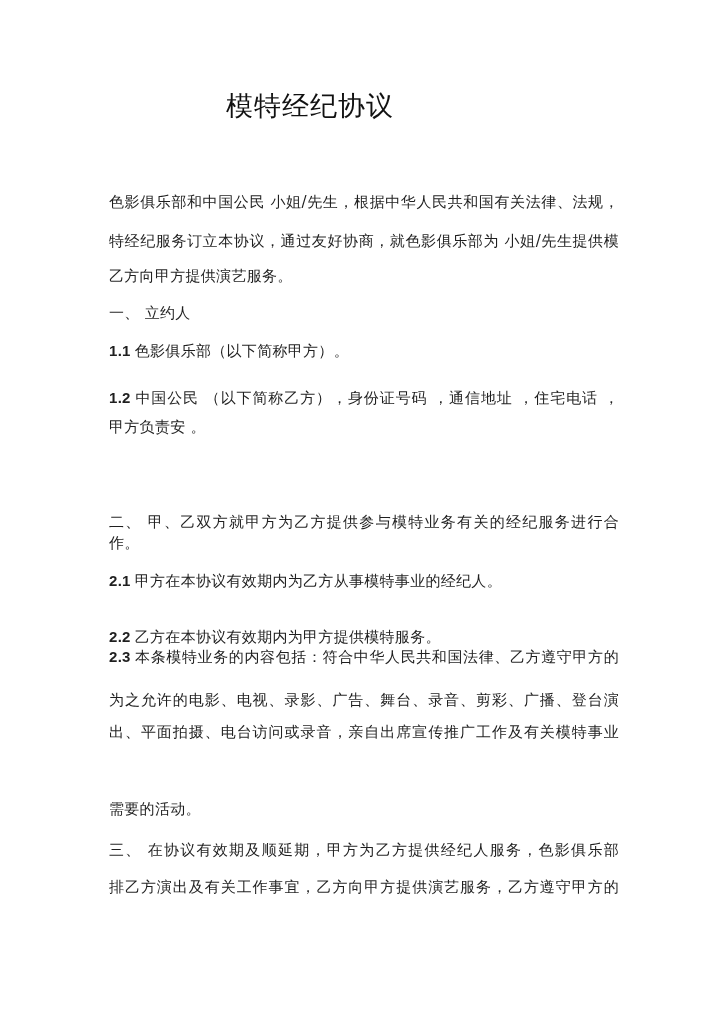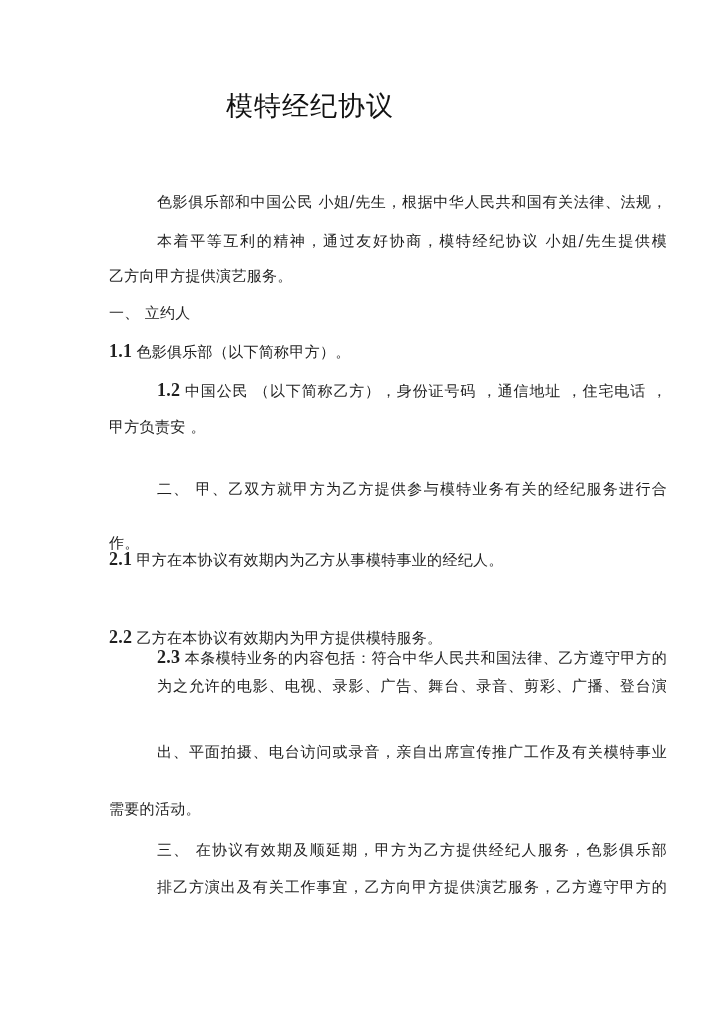--- a/index.html
+++ b/index.html
@@ -1,54 +1,54 @@
 <!DOCTYPE html>
 <html><head>
 <meta charset="utf-8">
 <style>
   html, body { margin:0; padding:0; background:#ffffff; }
   body { width:720px; height:1017px; position:relative; overflow:hidden;
          font-family:"DejaVu Sans", sans-serif; color:#1a1a1a; }
   .title { position:absolute; left:0; width:620px; top:88px; text-align:center;
            font-family:"DejaVu Serif", serif; font-size:27px; letter-spacing:1px; color:#111; }
   .line { position:absolute; left:109px; font-size:15px; white-space:nowrap; line-height:20px; color:#1f1f1f; letter-spacing:0.3px; }
-  .num { font-family:Liberation Serif, serif; font-weight:bold; font-size:18px; margin-right:4px; }
-  .justify { width:510px; text-align-last:justify; text-align:justify;margin-left:48px; }
+  .num { font-family:Liberation Sans, sans-serif; font-weight:bold; font-size:15px; margin-right:4px; }
+  .justify { width:510px; text-align-last:justify; text-align:justify; }
 </style>
 </head>
 <body>
 
 <div>
   <div class="title">模特经纪协议</div>
 
   <div class="line justify" style="top:192px">色影俱乐部和中国公民 小姐/先生，根据中华人民共和国有关法律、法规，</div>
-  <div class="line justify" style="top:231px">本着平等互利的精神，通过友好协商，模特经纪协议 小姐/先生提供模</div>
+  <div class="line justify" style="top:231px">特经纪服务订立本协议，通过友好协商，就色影俱乐部为 小姐/先生提供模</div>
   <div class="line" style="top:266px">乙方向甲方提供演艺服务。</div>
 
   <div class="line" style="top:303px">一、  立约人</div>
 
   <div class="line" style="top:341px">
     <span class="num">1.1</span><span>色影俱乐部（以下简称甲方）。</span>
   </div>
-  <div class="line justify" style="top:380px">
+  <div class="line justify" style="top:388px">
     <span class="num">1.2</span><span>中国公民  （以下简称乙方），身份证号码 ，通信地址 ，住宅电话 ，</span>
   </div>
   <div class="line" style="top:417px">甲方负责安 。</div>
 
-  <div class="line justify" style="top:479px">二、  甲、乙双方就甲方为乙方提供参与模特业务有关的经纪服务进行合</div>
+  <div class="line justify" style="top:512px">二、  甲、乙双方就甲方为乙方提供参与模特业务有关的经纪服务进行合</div>
   <div class="line" style="top:533px">作。</div>
 
-  <div class="line" style="top:549px">
+  <div class="line" style="top:571px">
     <span class="num">2.1</span><span>甲方在本协议有效期内为乙方从事模特事业的经纪人。</span>
   </div>
   <div class="line" style="top:627px">
     <span class="num">2.2</span><span>乙方在本协议有效期内为甲方提供模特服务。</span>
   </div>
   <div class="line justify" style="top:647px">
     <span class="num">2.3</span><span>本条模特业务的内容包括：符合中华人民共和国法律、乙方遵守甲方的</span>
   </div>
-  <div class="line justify" style="top:676px">为之允许的电影、电视、录影、广告、舞台、录音、剪彩、广播、登台演</div>
-  <div class="line justify" style="top:742px">出、平面拍摄、电台访问或录音，亲自出席宣传推广工作及有关模特事业</div>
+  <div class="line justify" style="top:690px">为之允许的电影、电视、录影、广告、舞台、录音、剪彩、广播、登台演</div>
+  <div class="line justify" style="top:722px">出、平面拍摄、电台访问或录音，亲自出席宣传推广工作及有关模特事业</div>
   <div class="line" style="top:799px">需要的活动。</div>
 
   <div class="line justify" style="top:840px">三、  在协议有效期及顺延期，甲方为乙方提供经纪人服务，色影俱乐部</div>
   <div class="line justify" style="top:877px">排乙方演出及有关工作事宜，乙方向甲方提供演艺服务，乙方遵守甲方的</div>
 </div>
 
 </body></html>

